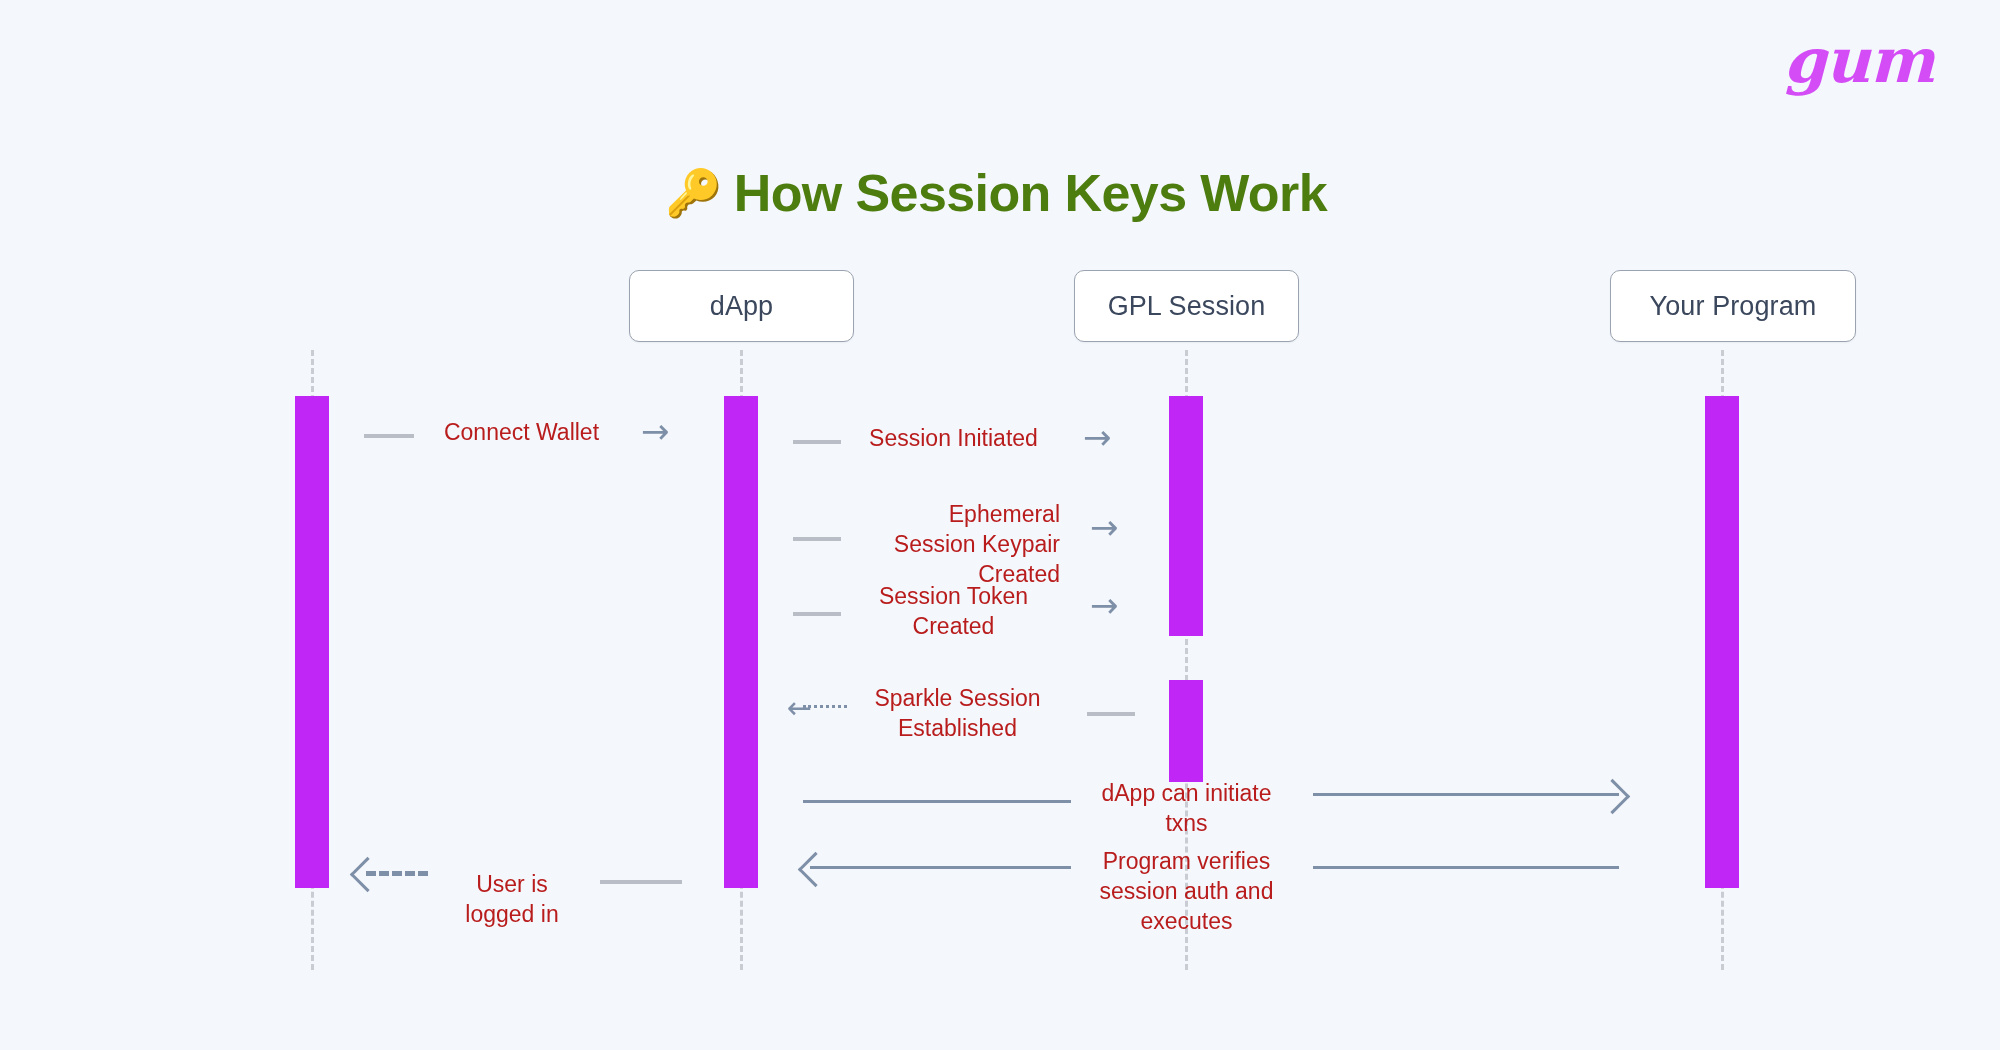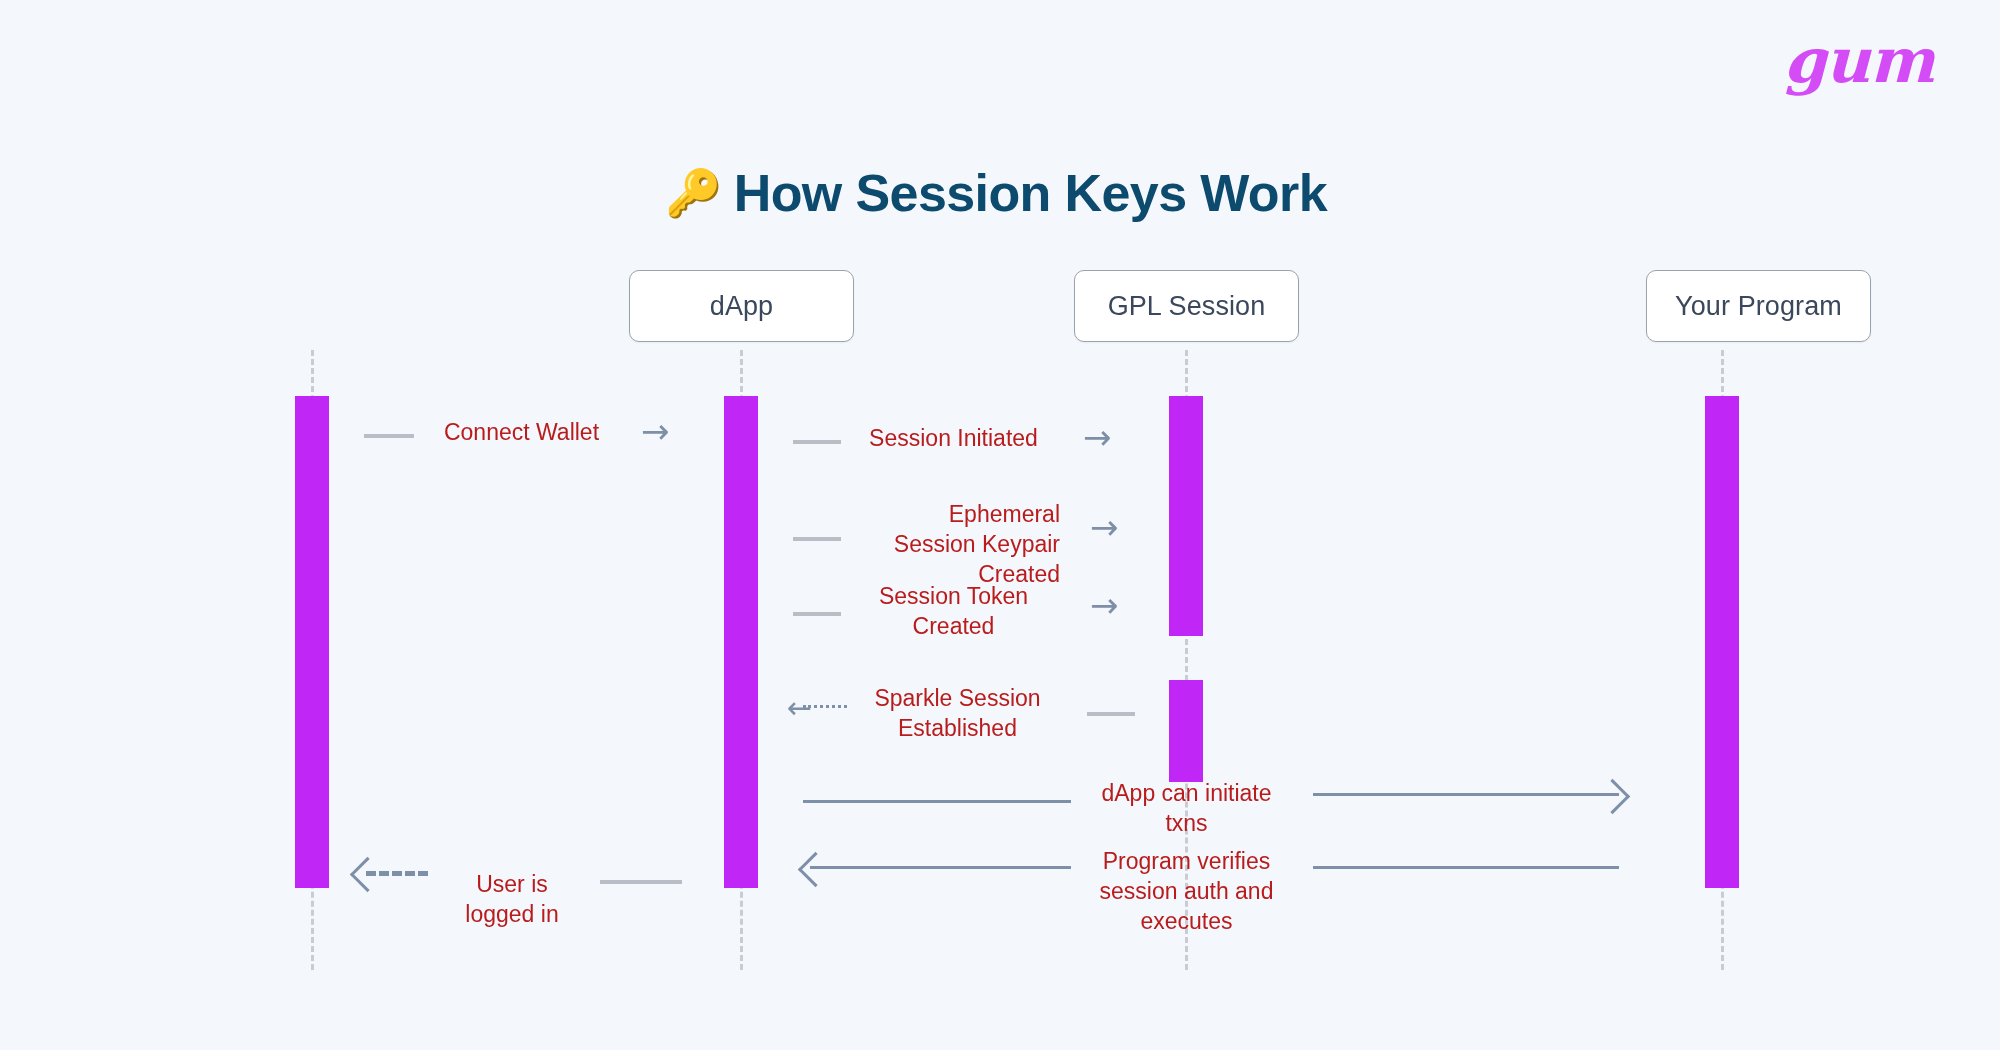--- a/index.html
+++ b/index.html
@@ -34,21 +34,21 @@
 
   
   #diagram-title {
     position: absolute;
     left: 0;
     right: 8px;
     top: 128px;
     text-align: center;
     font-size: 52px;
     font-weight: 700;
-    color: #0c4a6e;
+    color: #4d7c0f;
     letter-spacing: -0.6px;
     white-space: nowrap;
   }
   #diagram-title .title-emoji {
     font-family: "DejaVu Sans", sans-serif;
     font-size: 46px;
     margin-right: 12px;
     vertical-align: 2px;
   }
   #diagram-title .title-text {
@@ -148,21 +148,21 @@
 <h1 id="diagram-title"><span class="title-emoji">🔑</span><span class="title-text">How Session Keys Work</span></h1>
 
 <div id="sequence-canvas">
 
   <div class="participant-box" style="left:629px; top:270px; width:225px;">
     <span class="participant-label">dApp</span>
   </div>
   <div class="participant-box" style="left:1074px; top:270px; width:225px;">
     <span class="participant-label">GPL Session</span>
   </div>
-  <div class="participant-box" style="left:1646px; top:270px; width:225px;">
+  <div class="participant-box" style="left:1610px; top:270px; width:246px;">
     <span class="participant-label">Your Program</span>
   </div>
 
   <div class="lifeline" style="left:311px;  top:350px; height:620px;"></div>
   <div class="lifeline" style="left:740px;  top:350px; height:620px;"></div>
   <div class="lifeline" style="left:1185px; top:350px; height:620px;"></div>
   <div class="lifeline" style="left:1721px; top:350px; height:620px;"></div>
 
   <div class="activation-bar" style="left:295px;  top:396px; height:492px;"></div>
   <div class="activation-bar" style="left:724px;  top:396px; height:492px;"></div>

